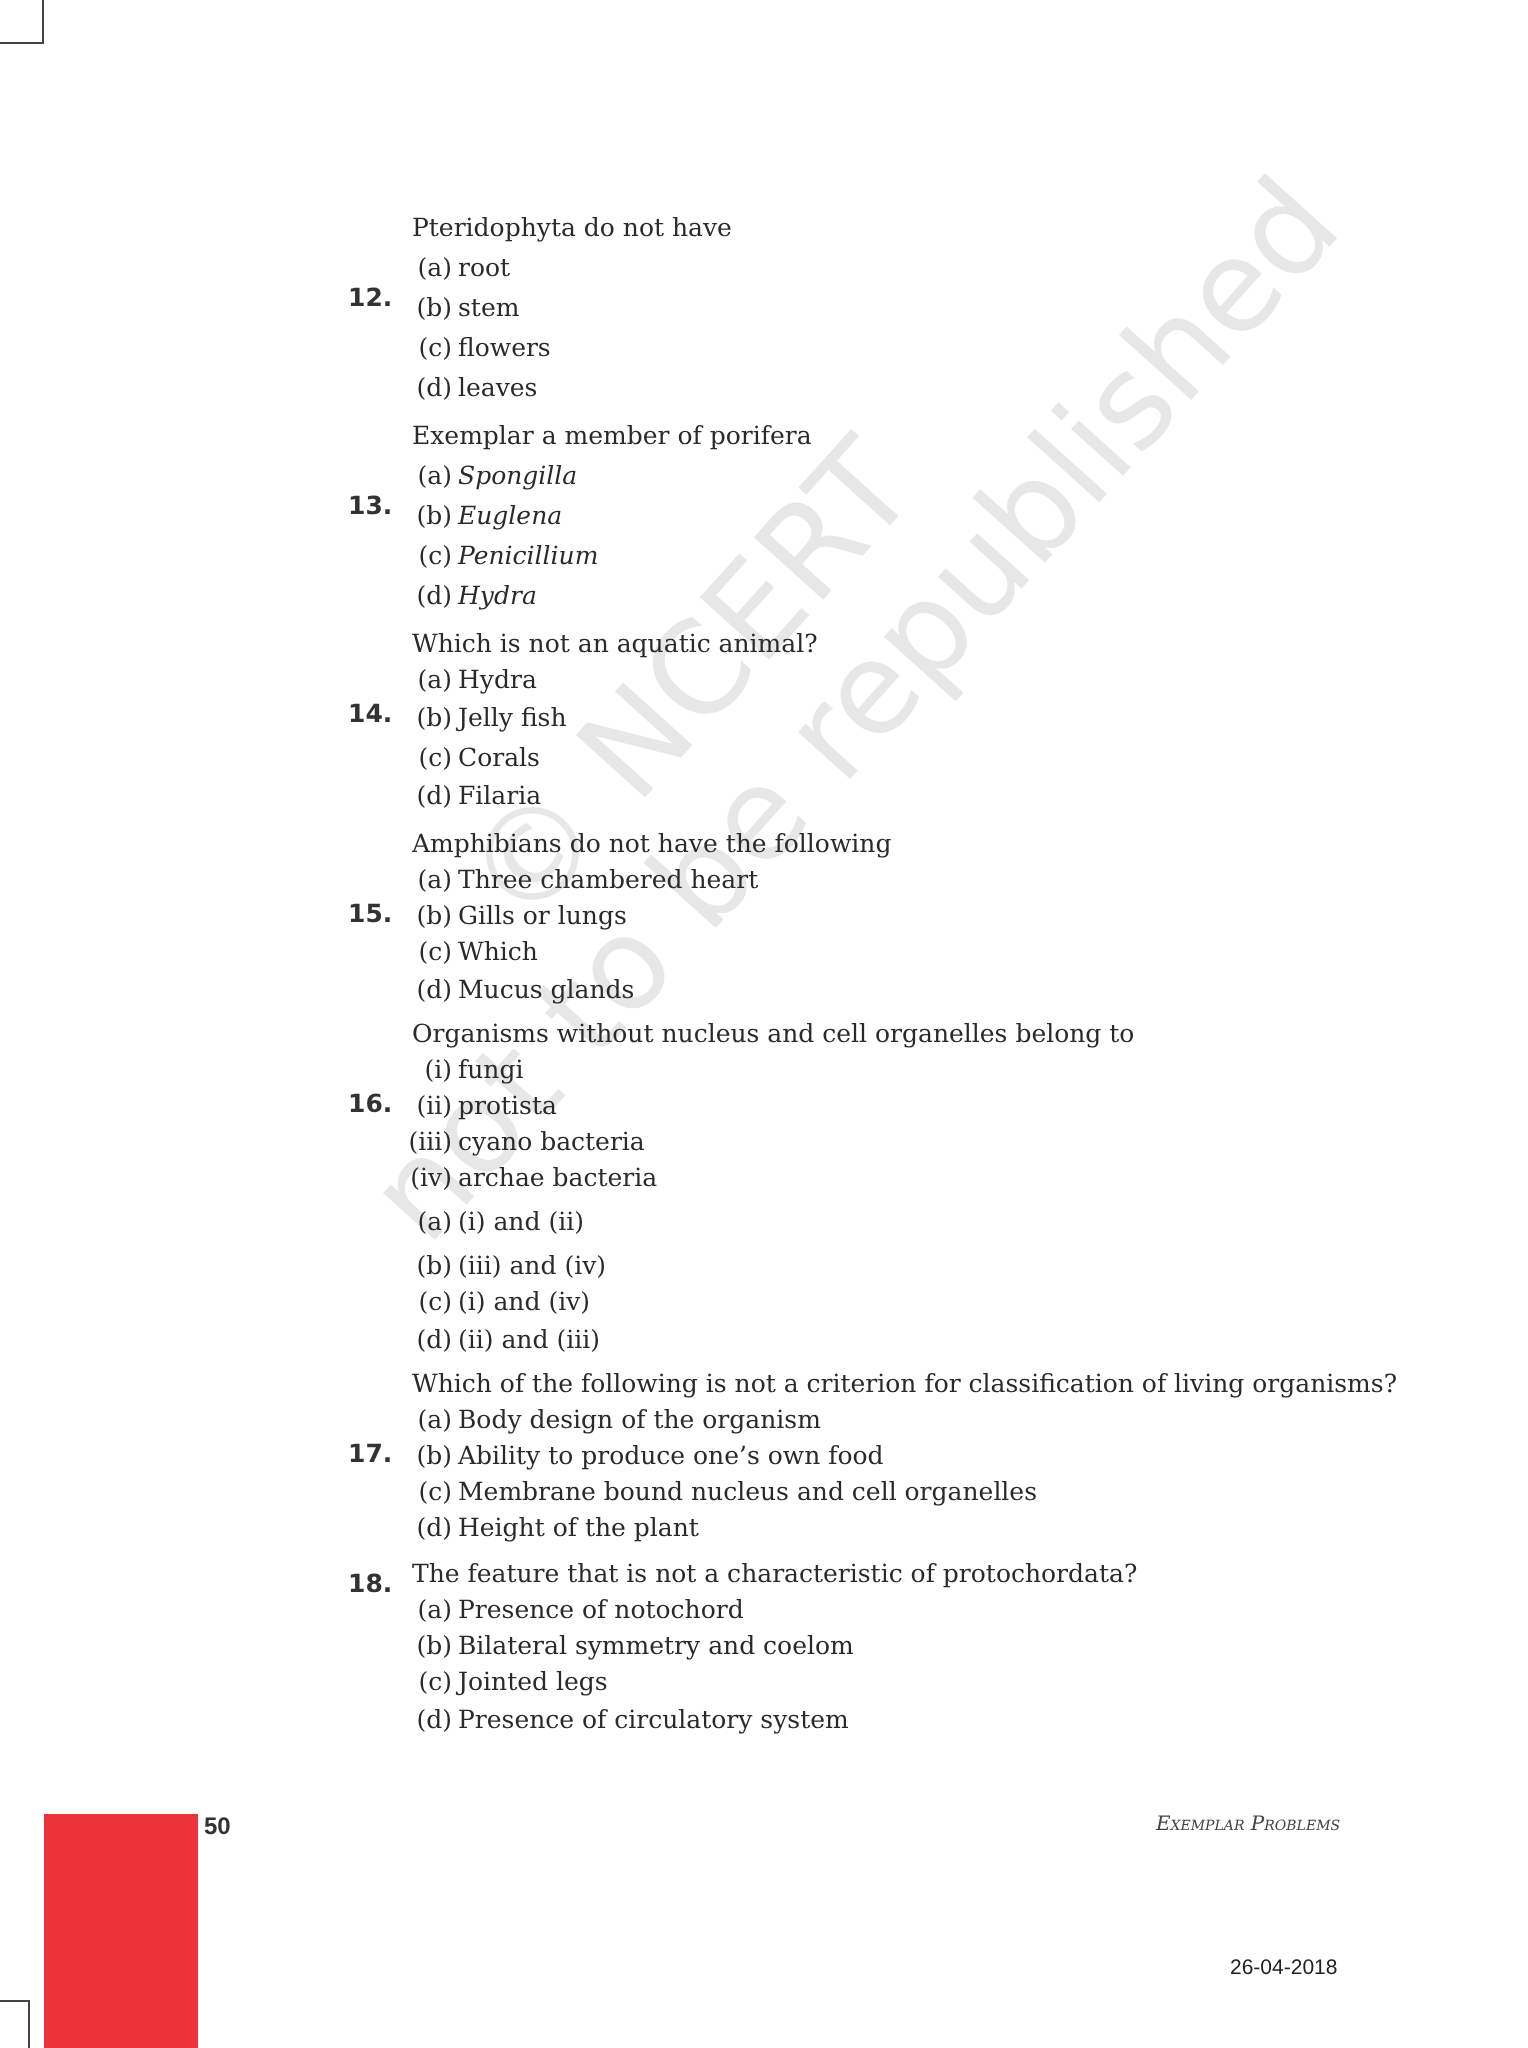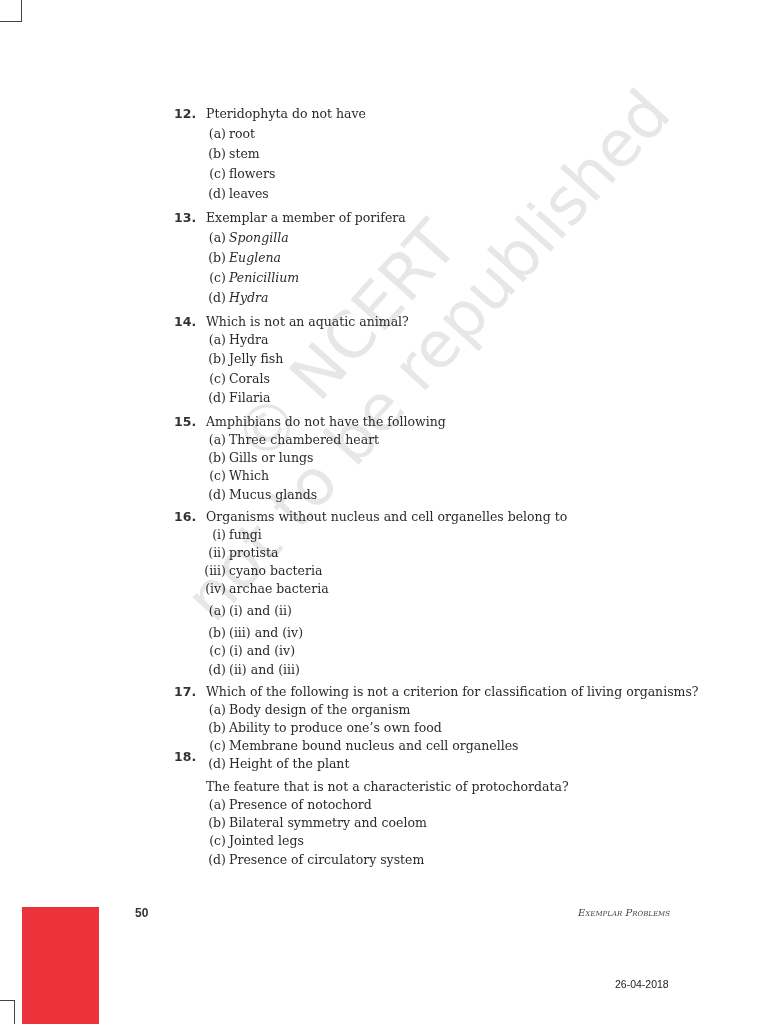--- a/index.html
+++ b/index.html
@@ -1,29 +1,29 @@
 <!DOCTYPE html>
 <html><head>
 <meta charset="utf-8">
 <style>
   html, body { margin:0; padding:0; }
   body { width:764px; height:1024px; position:relative; background:#fff; overflow:hidden;
          font-family:"DejaVu Serif", serif; color:#2a2a2a; }
   .crop-tl { position:absolute; left:0; top:0; width:21px; height:21px; border-right:1.5px solid #444; border-bottom:1.5px solid #444; }
   .crop-bl { position:absolute; left:0; top:1000px; width:14px; height:30px; border-right:1.5px solid #444; border-top:1.5px solid #444; }
-  .qnum { position:absolute; left:174px; font-family:"DejaVu Sans", sans-serif; font-weight:bold; font-size:12.5px; color:#333; }
+  .qnum { position:absolute; left:174px; font-family:"DejaVu Sans", sans-serif; font-weight:bold; font-size:12.5px; color:#333;margin-top:35px; }
   .qtext { position:absolute; left:206px; font-size:12.5px; white-space:nowrap; }
   .opt { position:absolute; font-size:12.5px; white-space:nowrap; }
   .olabel { position:absolute; width:22px; text-align:right; }
   .otext { position:absolute; left:25px; }
   .ital { font-style:italic; }
   .watermark { position:absolute; left:120px; top:540px; transform:rotate(-48deg); transform-origin:left top;
                font-family:"DejaVu Sans", sans-serif; font-size:64px; color:rgba(170,170,170,0.28); white-space:nowrap; line-height:70px; }
   .redbar { position:absolute; left:22px; top:907px; width:77px; height:117px; background:#ec333b; }
-  .pagenum { position:absolute; left:102px; top:906px; font-family:"Liberation Sans", sans-serif; font-weight:bold; font-size:12px; color:#333;margin-left:33px; }
+  .pagenum { position:absolute; left:102px; top:906px; font-family:"Liberation Sans", sans-serif; font-weight:bold; font-size:12px; color:#333; }
   .running { position:absolute; left:578px; top:907px; font-family:"DejaVu Serif", serif; font-style:italic; font-size:10px; color:#444; font-variant:small-caps; }
   .date { position:absolute; left:615px; top:978px; font-family:"Liberation Sans", sans-serif; font-size:10.5px; color:#222; }
 </style>
 </head>
 <body>
 
 <div class="crop-tl"></div>
 <div class="crop-bl"></div>
 
 <div class="watermark">

